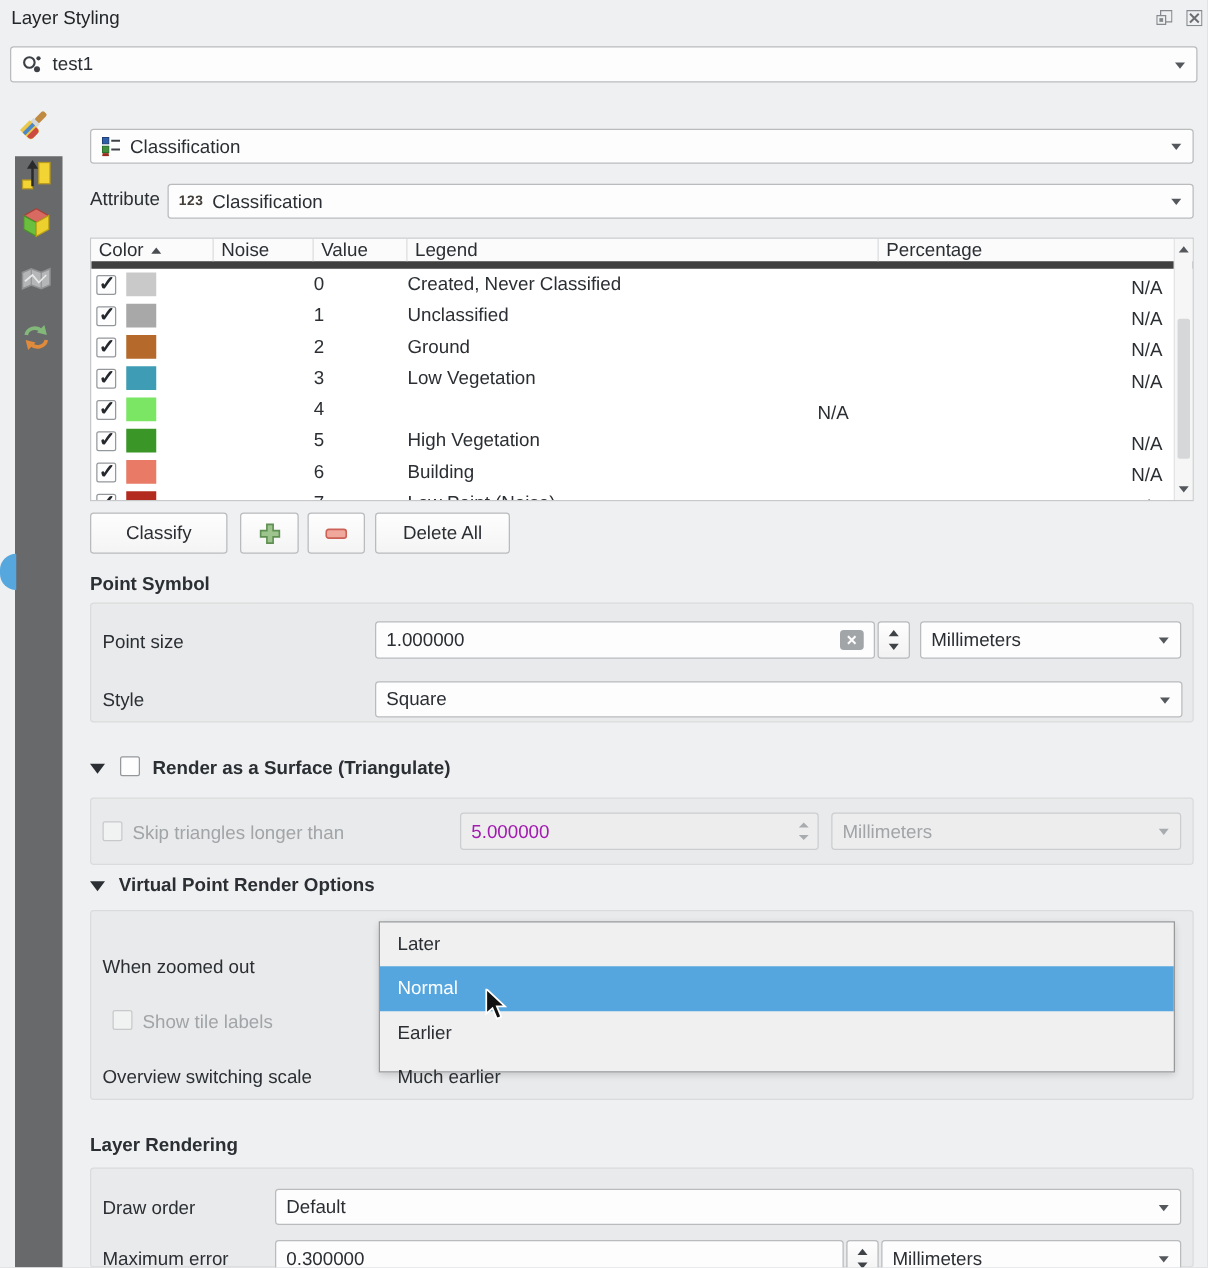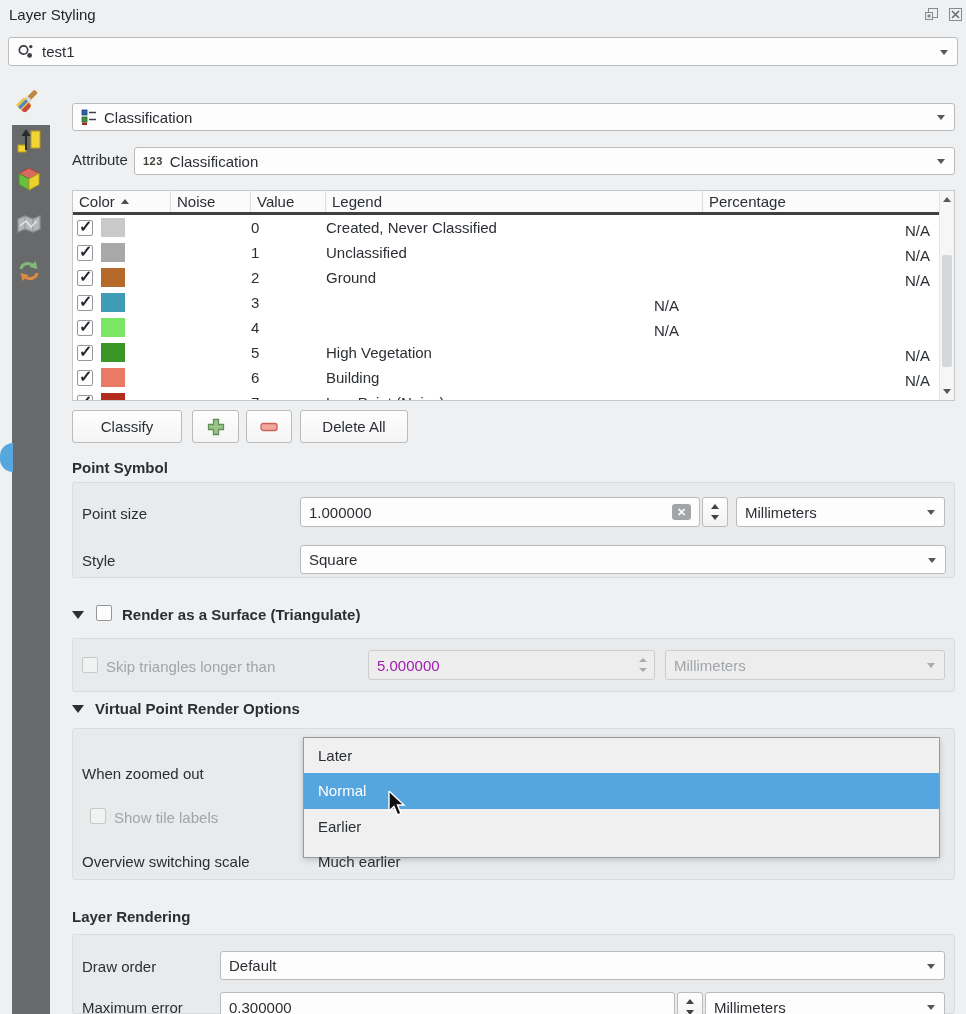--- a/index.html
+++ b/index.html
@@ -55,21 +55,21 @@
          border:1px solid #b9bbbd; border-radius:3px; display:flex; align-items:center; justify-content:center;
          font-size:15px; color:#2b2f33; }
   .sec-title { position:absolute; font-weight:bold; color:#2b2f33; }
   .gb { position:absolute; background:#e9eaeb; border:1px solid #dadbdc; border-radius:3px; }
   .caret { position:absolute; width:0; height:0; border-left:6px solid transparent;
            border-right:6px solid transparent; border-top:8px solid #2b2f33; }
   
   .table { position:absolute; left:72px; top:190px; width:883px; height:211px; background:#fff;
            border:1px solid #c6c8ca; overflow:hidden; }
   .thead { display:grid; grid-template-columns:98px 80px 75px 377px 1fr; height:24px;
-           background:#fbfbfc; border-bottom:3px solid #404040; }
+           background:#fbfbfc; border-bottom:6px solid #404040; }
   .th { display:flex; align-items:center; gap:6px; padding-left:6px; border-right:1px solid #dcdddd; }
   .th:last-child { border-right:none; }
   .sort-asc { width:0; height:0; border-left:4px solid transparent; border-right:4px solid transparent;
               border-bottom:5px solid #4a4e52; }
   .trow { display:grid; grid-template-columns:98px 80px 75px 377px 1fr; height:25px; align-items:center; }
   .td-color { display:flex; align-items:center; gap:8px; padding-left:4px; }
   .swatch { width:24px; height:19px; display:inline-block; }
   .td-pct { text-align:right; padding-right:24px;margin-top:6px; }
   .vscroll { position:absolute; right:0; top:0; bottom:0; width:15px; background:#f6f6f7; border-left:1px solid #e3e4e5; }
   .vscroll .ua { position:absolute; top:6px; left:3px; width:0; height:0; border-left:4px solid transparent; border-right:4px solid transparent; border-bottom:5px solid #54585c; }
@@ -245,20 +245,21 @@
       <div>Ground</div>
       <div class="td-pct">N/A</div>
     </div>
         <div class="trow">
       <div class="td-color">
         <span class="cb checked"></span>
         <span class="swatch" style="background: rgb(63, 156, 181);"></span>
       </div>
       <div></div>
       <div>3</div>
+      <div>Low Vegetation</div>
       <div class="td-pct">N/A</div>
     </div>
         <div class="trow">
       <div class="td-color">
         <span class="cb checked"></span>
         <span class="swatch" style="background: rgb(123, 229, 100);"></span>
       </div>
       <div></div>
       <div>4</div>
       <div class="td-pct">N/A</div>

